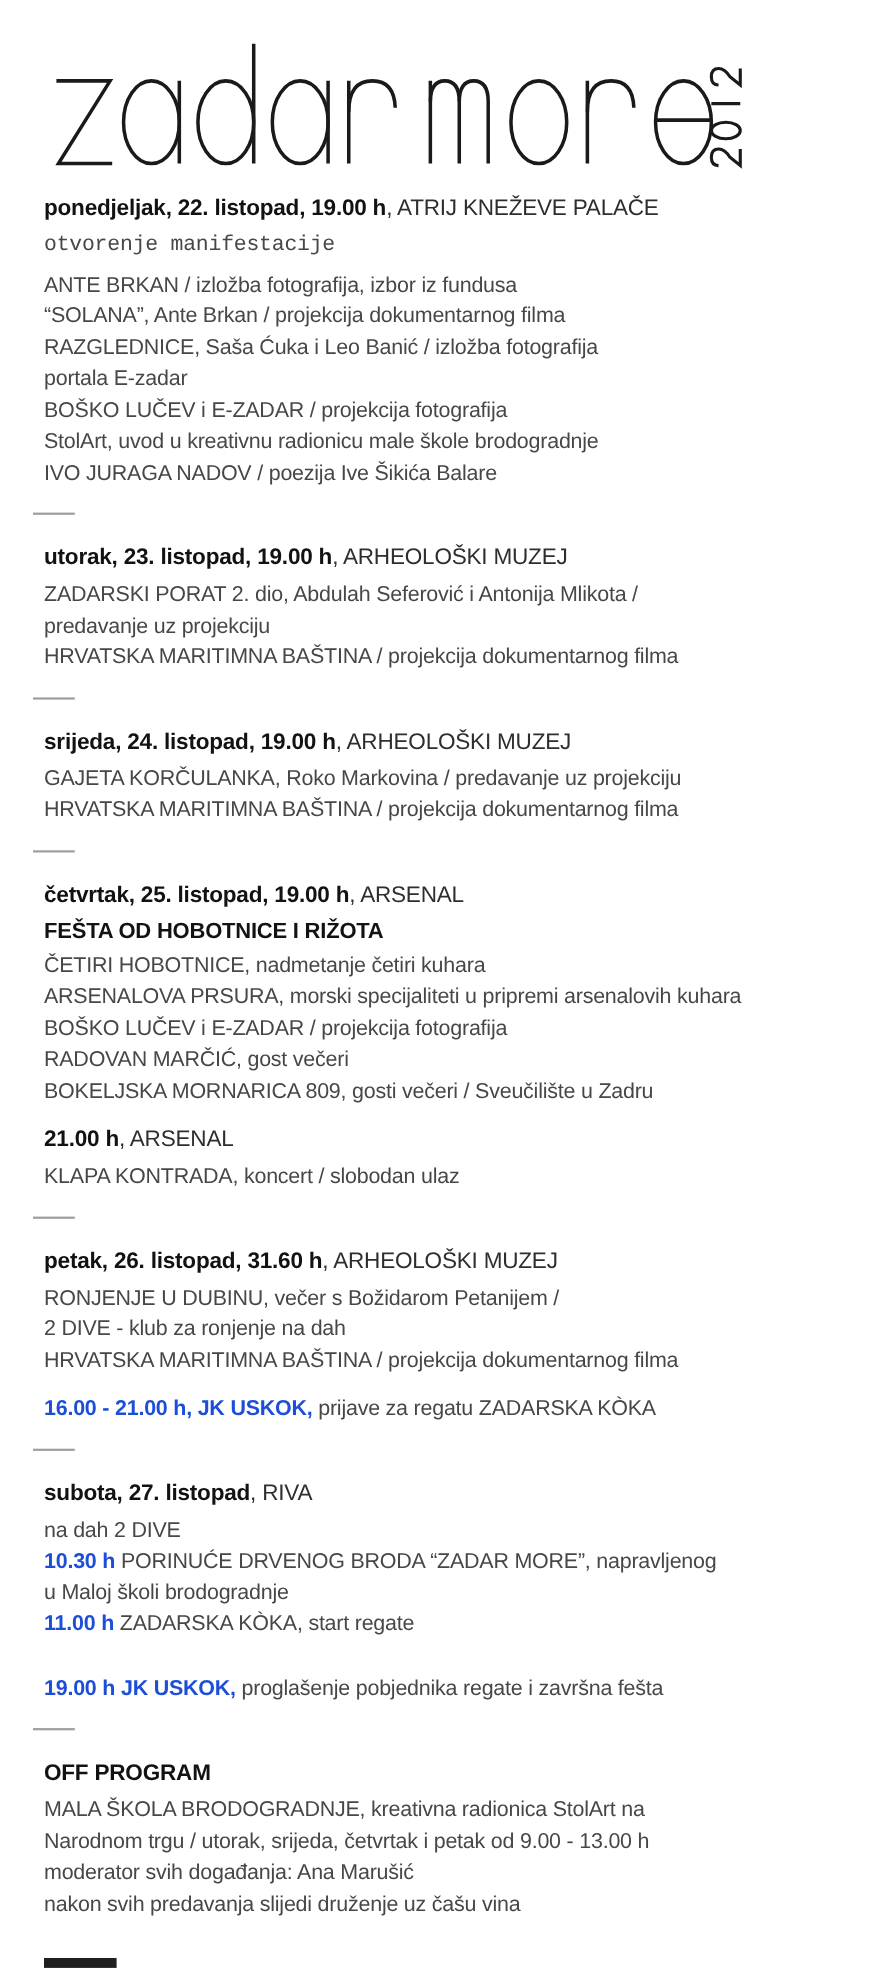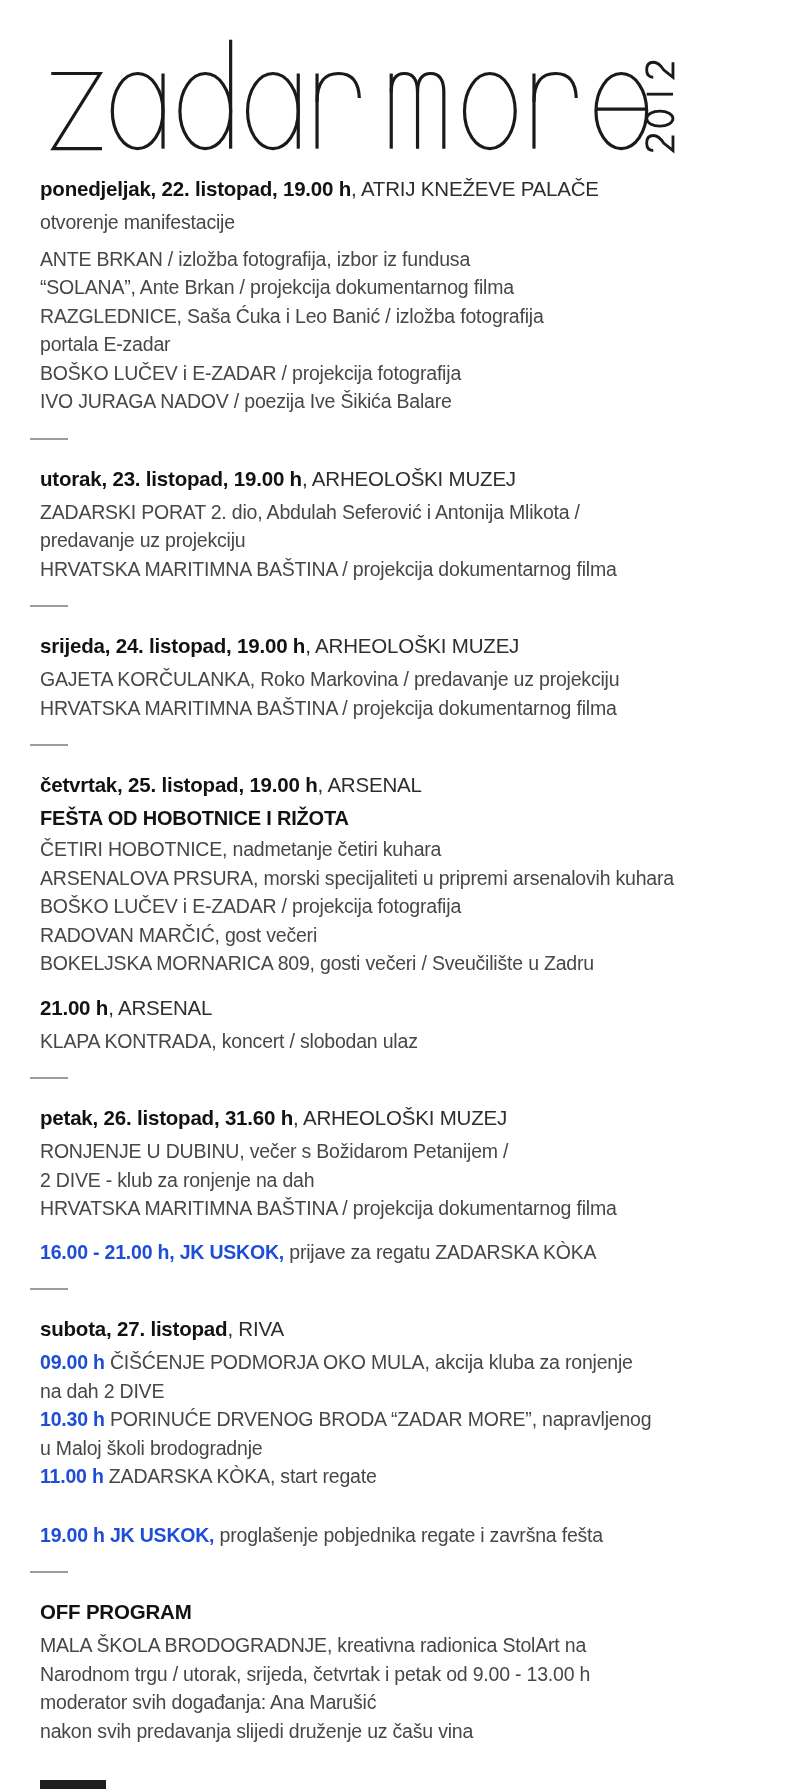--- a/index.html
+++ b/index.html
@@ -34,21 +34,21 @@
     font-weight:bold;color:#121212;
     letter-spacing:-0.2px;
   }
   .line{
     margin:0;
     font-size:19.5px;line-height:28.5px;
     letter-spacing:-0.2px;
     color:#474747;
   }
   .line .b{font-weight:bold;color:#1d4ed8;}
-  .sub{margin-bottom:8px;}
+  .sub{margin-bottom:8px;font-family:Liberation Mono, monospace;}
   .gap-top{margin-top:15px;}
   .gap-top-lg{margin-top:30px;}
   .footer-bar{
     position:absolute;left:40px;bottom:0;
     width:66px;height:9px;background:#1f1f1f;
   }
 </style>
 </head>
 <body>
 
@@ -96,20 +96,21 @@
   </div>
 
   <section>
     <p class="heading"><span class="b">ponedjeljak, 22. listopad, 19.00 h</span><span class="rest">, ATRIJ KNEŽEVE PALAČE</span></p>
     <p class="line sub">otvorenje manifestacije</p>
     <p class="line">ANTE BRKAN / izložba fotografija, izbor iz fundusa</p>
     <p class="line">“SOLANA”, Ante Brkan / projekcija dokumentarnog filma</p>
     <p class="line">RAZGLEDNICE, Saša Ćuka i Leo Banić / izložba fotografija</p>
     <p class="line">portala E-zadar</p>
     <p class="line">BOŠKO LUČEV i E-ZADAR / projekcija fotografija</p>
+    <p class="line">StolArt, uvod u kreativnu radionicu male škole brodogradnje</p>
     <p class="line">IVO JURAGA NADOV / poezija Ive Šikića Balare</p>
   </section>
 
   <section>
     <div class="divider"></div>
     <p class="heading"><span class="b">utorak, 23. listopad, 19.00 h</span><span class="rest">, ARHEOLOŠKI MUZEJ</span></p>
     <p class="line">ZADARSKI PORAT 2. dio, Abdulah Seferović i Antonija Mlikota /</p>
     <p class="line">predavanje uz projekciju</p>
     <p class="line">HRVATSKA MARITIMNA BAŠTINA / projekcija dokumentarnog filma</p>
   </section>
@@ -139,21 +140,20 @@
     <p class="heading"><span class="b">petak, 26. listopad, 31.60 h</span><span class="rest">, ARHEOLOŠKI MUZEJ</span></p>
     <p class="line">RONJENJE U DUBINU, večer s Božidarom Petanijem /</p>
     <p class="line">2 DIVE - klub za ronjenje na dah</p>
     <p class="line">HRVATSKA MARITIMNA BAŠTINA / projekcija dokumentarnog filma</p>
     <p class="line gap-top"><span class="b">16.00 - 21.00 h, JK USKOK,</span><span> prijave za regatu ZADARSKA KÒKA</span></p>
   </section>
 
   <section>
     <div class="divider"></div>
     <p class="heading"><span class="b">subota, 27. listopad</span><span class="rest">, RIVA</span></p>
-    <p class="line"><span class="b">09.00 h</span><span> ČIŠĆENJE PODMORJA OKO MULA, akcija kluba za ronjenje</span></p>
     <p class="line"><span>na dah 2 DIVE</span></p>
     <p class="line"><span class="b">10.30 h</span><span> PORINUĆE DRVENOG BRODA “ZADAR MORE”, napravljenog</span></p>
     <p class="line"><span>u Maloj školi brodogradnje</span></p>
     <p class="line"><span class="b">11.00 h</span><span> ZADARSKA KÒKA, start regate</span></p>
     <p class="line gap-top-lg"><span class="b">19.00 h JK USKOK,</span><span> proglašenje pobjednika regate i završna fešta</span></p>
   </section>
 
   <section>
     <div class="divider"></div>
     <p class="heading"><span class="b">OFF PROGRAM</span><span class="rest"></span></p>

